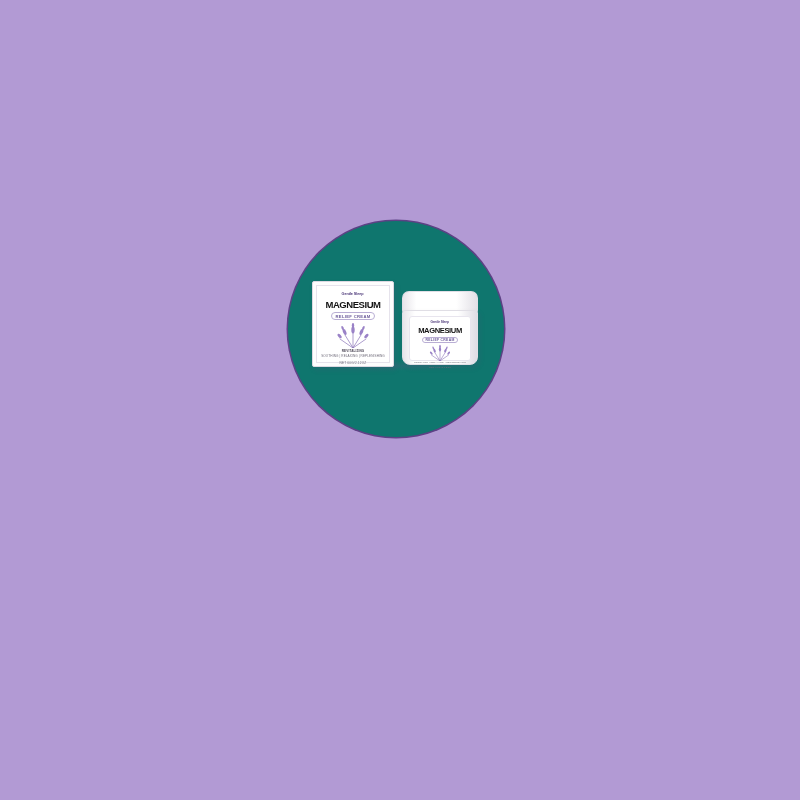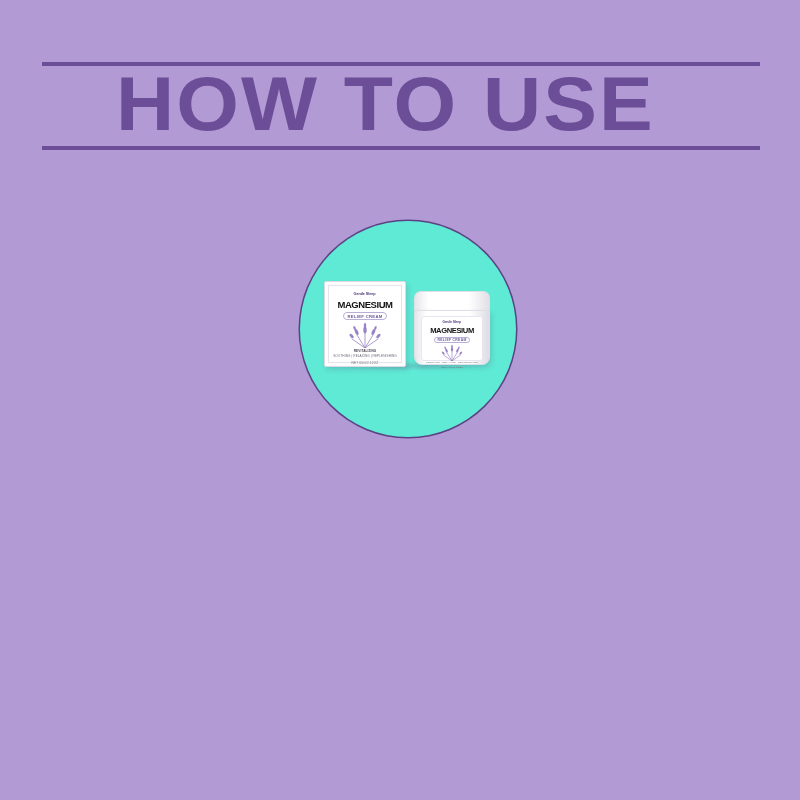--- a/index.html
+++ b/index.html
@@ -77,26 +77,26 @@
     font-family: "Liberation Sans", sans-serif;
     font-size: 23.5px;
     line-height: 31px;
     text-align: center;
     letter-spacing: 0.1px;
   }
 
   
   #product-circle {
     position: absolute;
-    left: 300px;
+    left: 288px;
     top: 221px;
     width: 216px;
     height: 216px;
     border-radius: 50%;
-    background: #5eead4;
+    background: #0f766e;
     box-shadow: 0 0 0 1.5px #5d4185;
     overflow: hidden;
   }
 
   #product-stage {
     position: absolute;
     left: 0;
     top: 0;
     width: 216px;
     height: 216px;
@@ -233,25 +233,20 @@
     width: 172px;
     height: 10px;
     background: radial-gradient(ellipse at center, rgba(105, 85, 140, 0.22) 0%, rgba(105, 85, 140, 0) 70%);
   }
 </style>
 </head>
 <body>
 
 <div id="poster">
 
-  <div id="header-block">
-    <div class="rule top"></div>
-    <div id="page-title">HOW TO USE</div>
-    <div class="rule bottom"></div>
-  </div>
 
 
   <div id="product-circle">
     <div id="product-stage">
 
       <div class="prod-shadow"></div>
 
       <div class="carton">
         <div class="carton-inner">
           <div class="brand-mark">Gentle Sleep</div>

